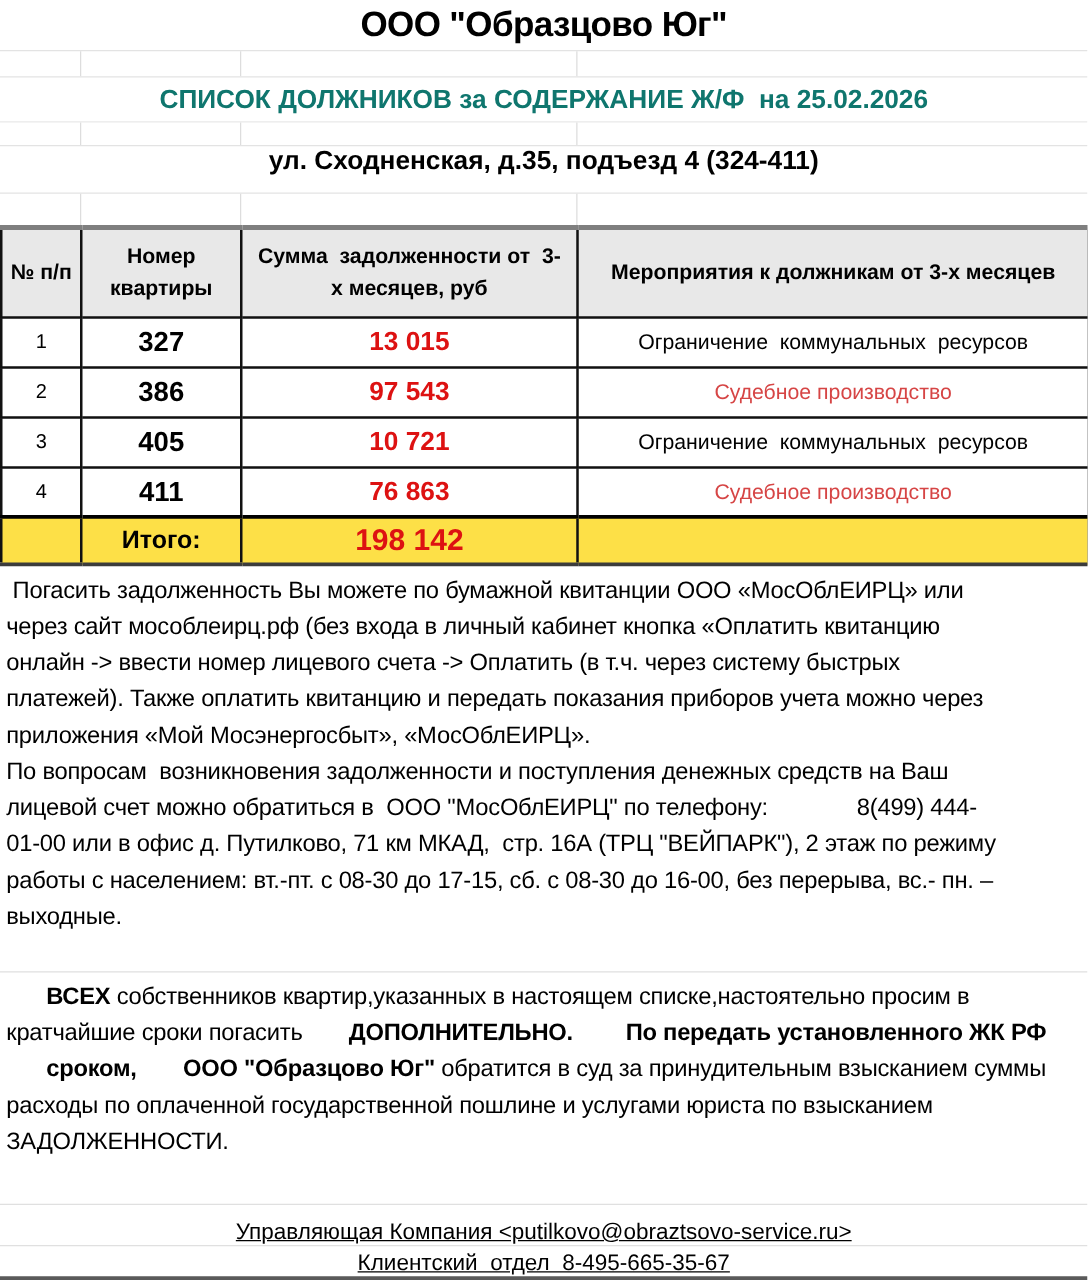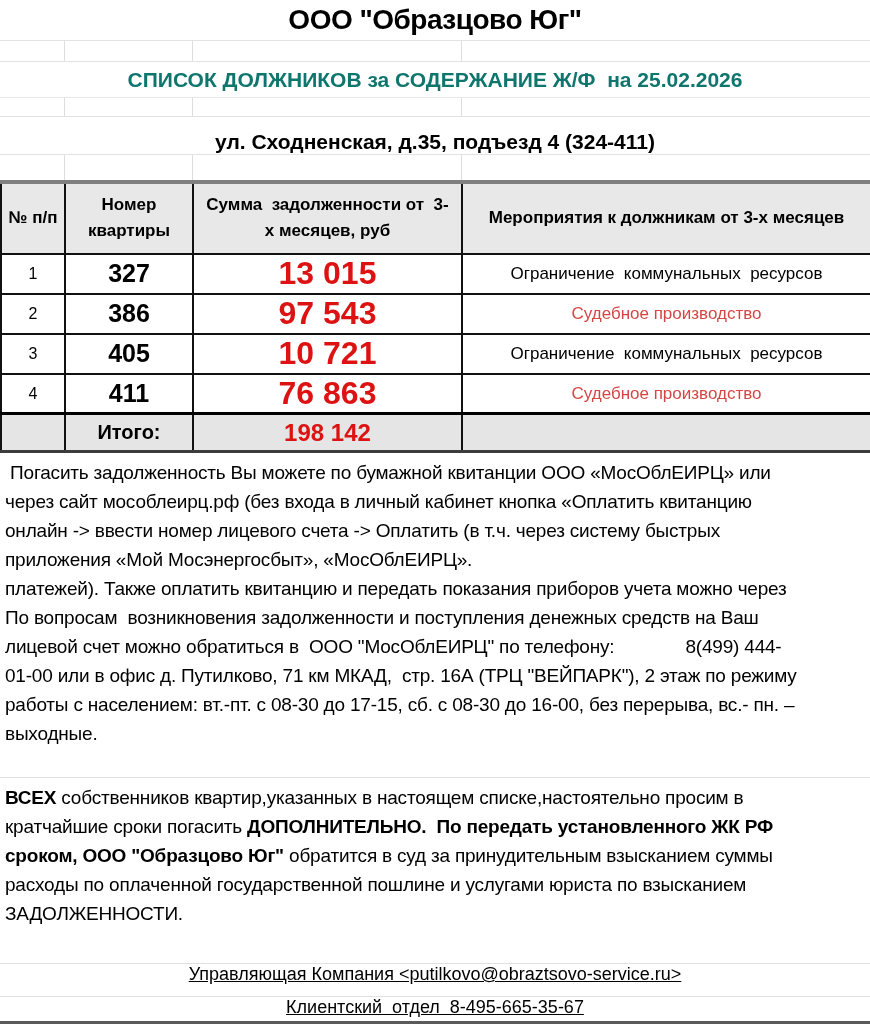--- a/index.html
+++ b/index.html
@@ -16,49 +16,49 @@
   .row-title   { height: 41px; display:flex; align-items:center; justify-content:center;
                  border-bottom: 1px solid #e3e3e3; }
   .row-title .t { font-size: 28px; font-weight: bold; letter-spacing: -0.5px; }
   .spacer      { position: relative; border-bottom: 1px solid #e3e3e3; }
   .sp1 { height: 21px; } .sp2 { height: 19px; } .sp3 { height: 25px; border-bottom:none; }
   .vgrid { position:absolute; top:0; bottom:0; width:1px; background:#dddddd; }
   .vg1 { left: 64px; } .vg2 { left: 192px; } .vg3 { left: 461px; }
   .row-red     { height: 37px; display:flex; align-items:center; justify-content:center;
                  border-bottom: 1px solid #e9e9e9; }
   .row-red .t  { font-size: 21px; font-weight: bold; color: #0f766e; white-space: pre; }
-  .row-addr    { height: 38px; display:flex; align-items:flex-end; justify-content:center;
+  .row-addr    { height: 38px; display:flex; align-items:flex-start; justify-content:center;
                  border-bottom: 1px solid #e3e3e3; }
   .row-addr .t { font-size: 21px; font-weight: bold; }
 
   
   table { border-collapse: collapse; table-layout: fixed; width: 870px; }
   col.c1 { width: 64px; } col.c2 { width: 128px; } col.c3 { width: 269px; } col.c4 { width: 409px; }
   td, th { border: 2px solid #111; text-align: center; vertical-align: middle; white-space: pre-wrap; }
   thead th { background: #e8e8e8; height: 72px; font-size: 17px; font-weight: bold;
              border-top: 4px solid #7f7f7f; line-height: 1.55; }
   tbody td { height: 40px; background: #fff; }
   td.num    { font-size: 16px; }
-  td.apt    { font-size: 25px; font-weight: bold; }
-  td.sum    { font-size: 32px; font-weight: bold; color: #dd1212; }
+  td.apt    { font-size: 22px; font-weight: bold; }
+  td.sum    { font-size: 21px; font-weight: bold; color: #dd1212; }
   td.act    { font-size: 17px; }
   td.act.red { color: #d64545; margin-top: 12px; }
-  tr.total td { background: #e5e5e5; border-top: 3px solid #000; border-bottom: 3px solid #3c3c3c; height: 38px; }
+  tr.total td { background: #fde047; border-top: 3px solid #000; border-bottom: 3px solid #3c3c3c; height: 38px; }
   tr.total td.lbl { font-size: 20px; font-weight: bold; }
   tr.total td.sum { font-size: 24px; }
 
   
   .textblock { padding: 5px 4px 0 5px; font-size: 19px; line-height: 29px; letter-spacing: -0.2px; }
   .tb1 { height: 327px; border-bottom: 1px solid #e0e0e0; }
   .tb2 { height: 187px; border-bottom: 1px solid #e0e0e0; }
   .tline { white-space: pre-wrap; }
-  .tline b { font-weight: bold; }
+  .tline b { font-weight: bold; margin-left: 32px; }
 
   
-  .footer-row { display:flex; align-items:flex-start; justify-content:center; }
+  .footer-row { display:flex; align-items:flex-end; justify-content:center; }
   .fr1 { height: 33px; border-bottom: 1px solid #e0e0e0; }
   .fr2 { height: 27px; border-bottom: 3px solid #5a5a5a; }
   .footer-row .t { font-size: 18px; text-decoration: underline; white-space: pre; }
 </style>
 </head>
 <body>
 
 <div id="sheet">
 
   <div class="row-title">
@@ -139,22 +139,22 @@
           <td class="sum">198 142</td>
           <td></td>
         </tr>
       </tbody>
   </table>
 
   <div class="textblock tb1" id="info-block">
       <div class="tline"> Погасить задолженность Вы можете по бумажной квитанции ООО «МосОблЕИРЦ» или</div>
       <div class="tline">через сайт мособлеирц.рф (без входа в личный кабинет кнопка «Оплатить квитанцию</div>
       <div class="tline">онлайн -&gt; ввести номер лицевого счета -&gt; Оплатить (в т.ч. через систему быстрых</div>
+      <div class="tline">платежей). Также оплатить квитанцию и передать показания приборов учета можно через</div>
       <div class="tline">приложения «Мой Мосэнергосбыт», «МосОблЕИРЦ».</div>
-      <div class="tline">платежей). Также оплатить квитанцию и передать показания приборов учета можно через</div>
       <div class="tline">По вопросам  возникновения задолженности и поступления денежных средств на Ваш</div>
       <div class="tline">лицевой счет можно обратиться в  ООО "МосОблЕИРЦ" по телефону:              8(499) 444-</div>
       <div class="tline">01-00 или в офис д. Путилково, 71 км МКАД,  стр. 16А (ТРЦ "ВЕЙПАРК"), 2 этаж по режиму</div>
       <div class="tline">работы с населением: вт.-пт. с 08-30 до 17-15, сб. с 08-30 до 16-00, без перерыва, вс.- пн. –</div>
       <div class="tline">выходные.</div>
     </div>
 
   <div class="textblock tb2" id="warning-block">
       <div class="tline"><b>ВСЕХ</b><span> собственников квартир,указанных в настоящем списке,настоятельно просим в</span></div>
       <div class="tline"><span>кратчайшие сроки погасить </span><b>ДОПОЛНИТЕЛЬНО.</b><span>  </span><b>По передать установленного ЖК РФ</b></div>

